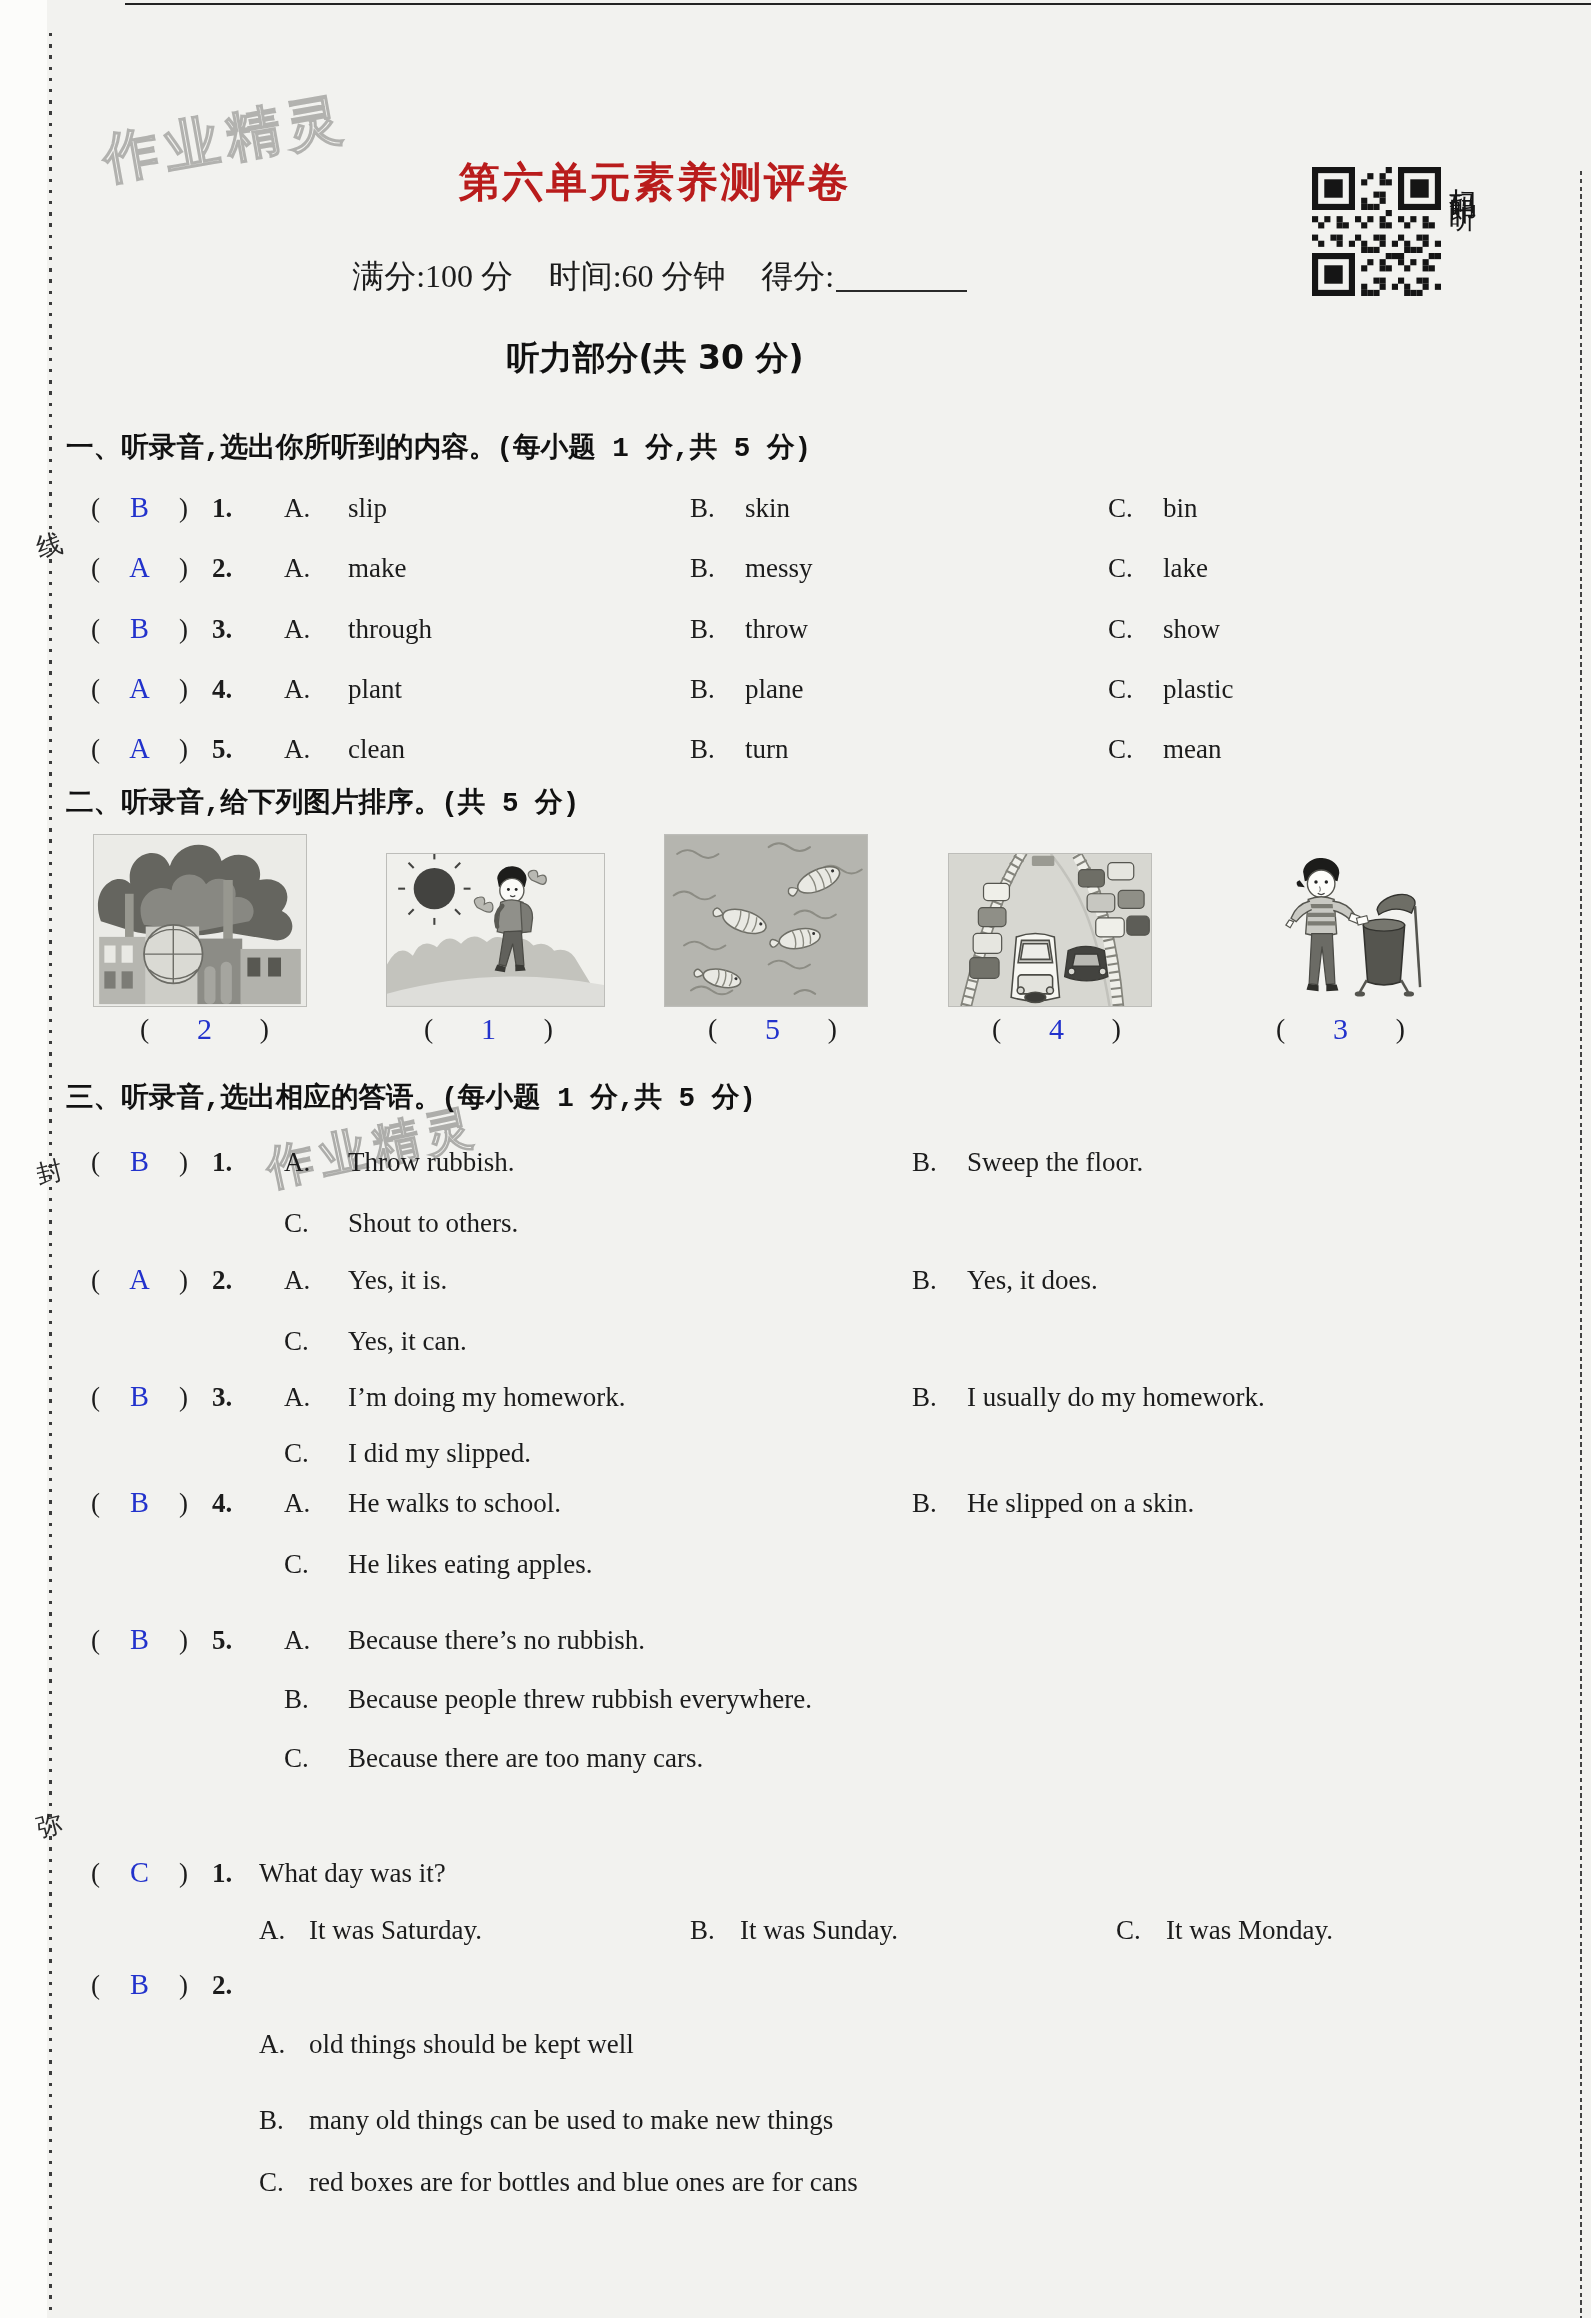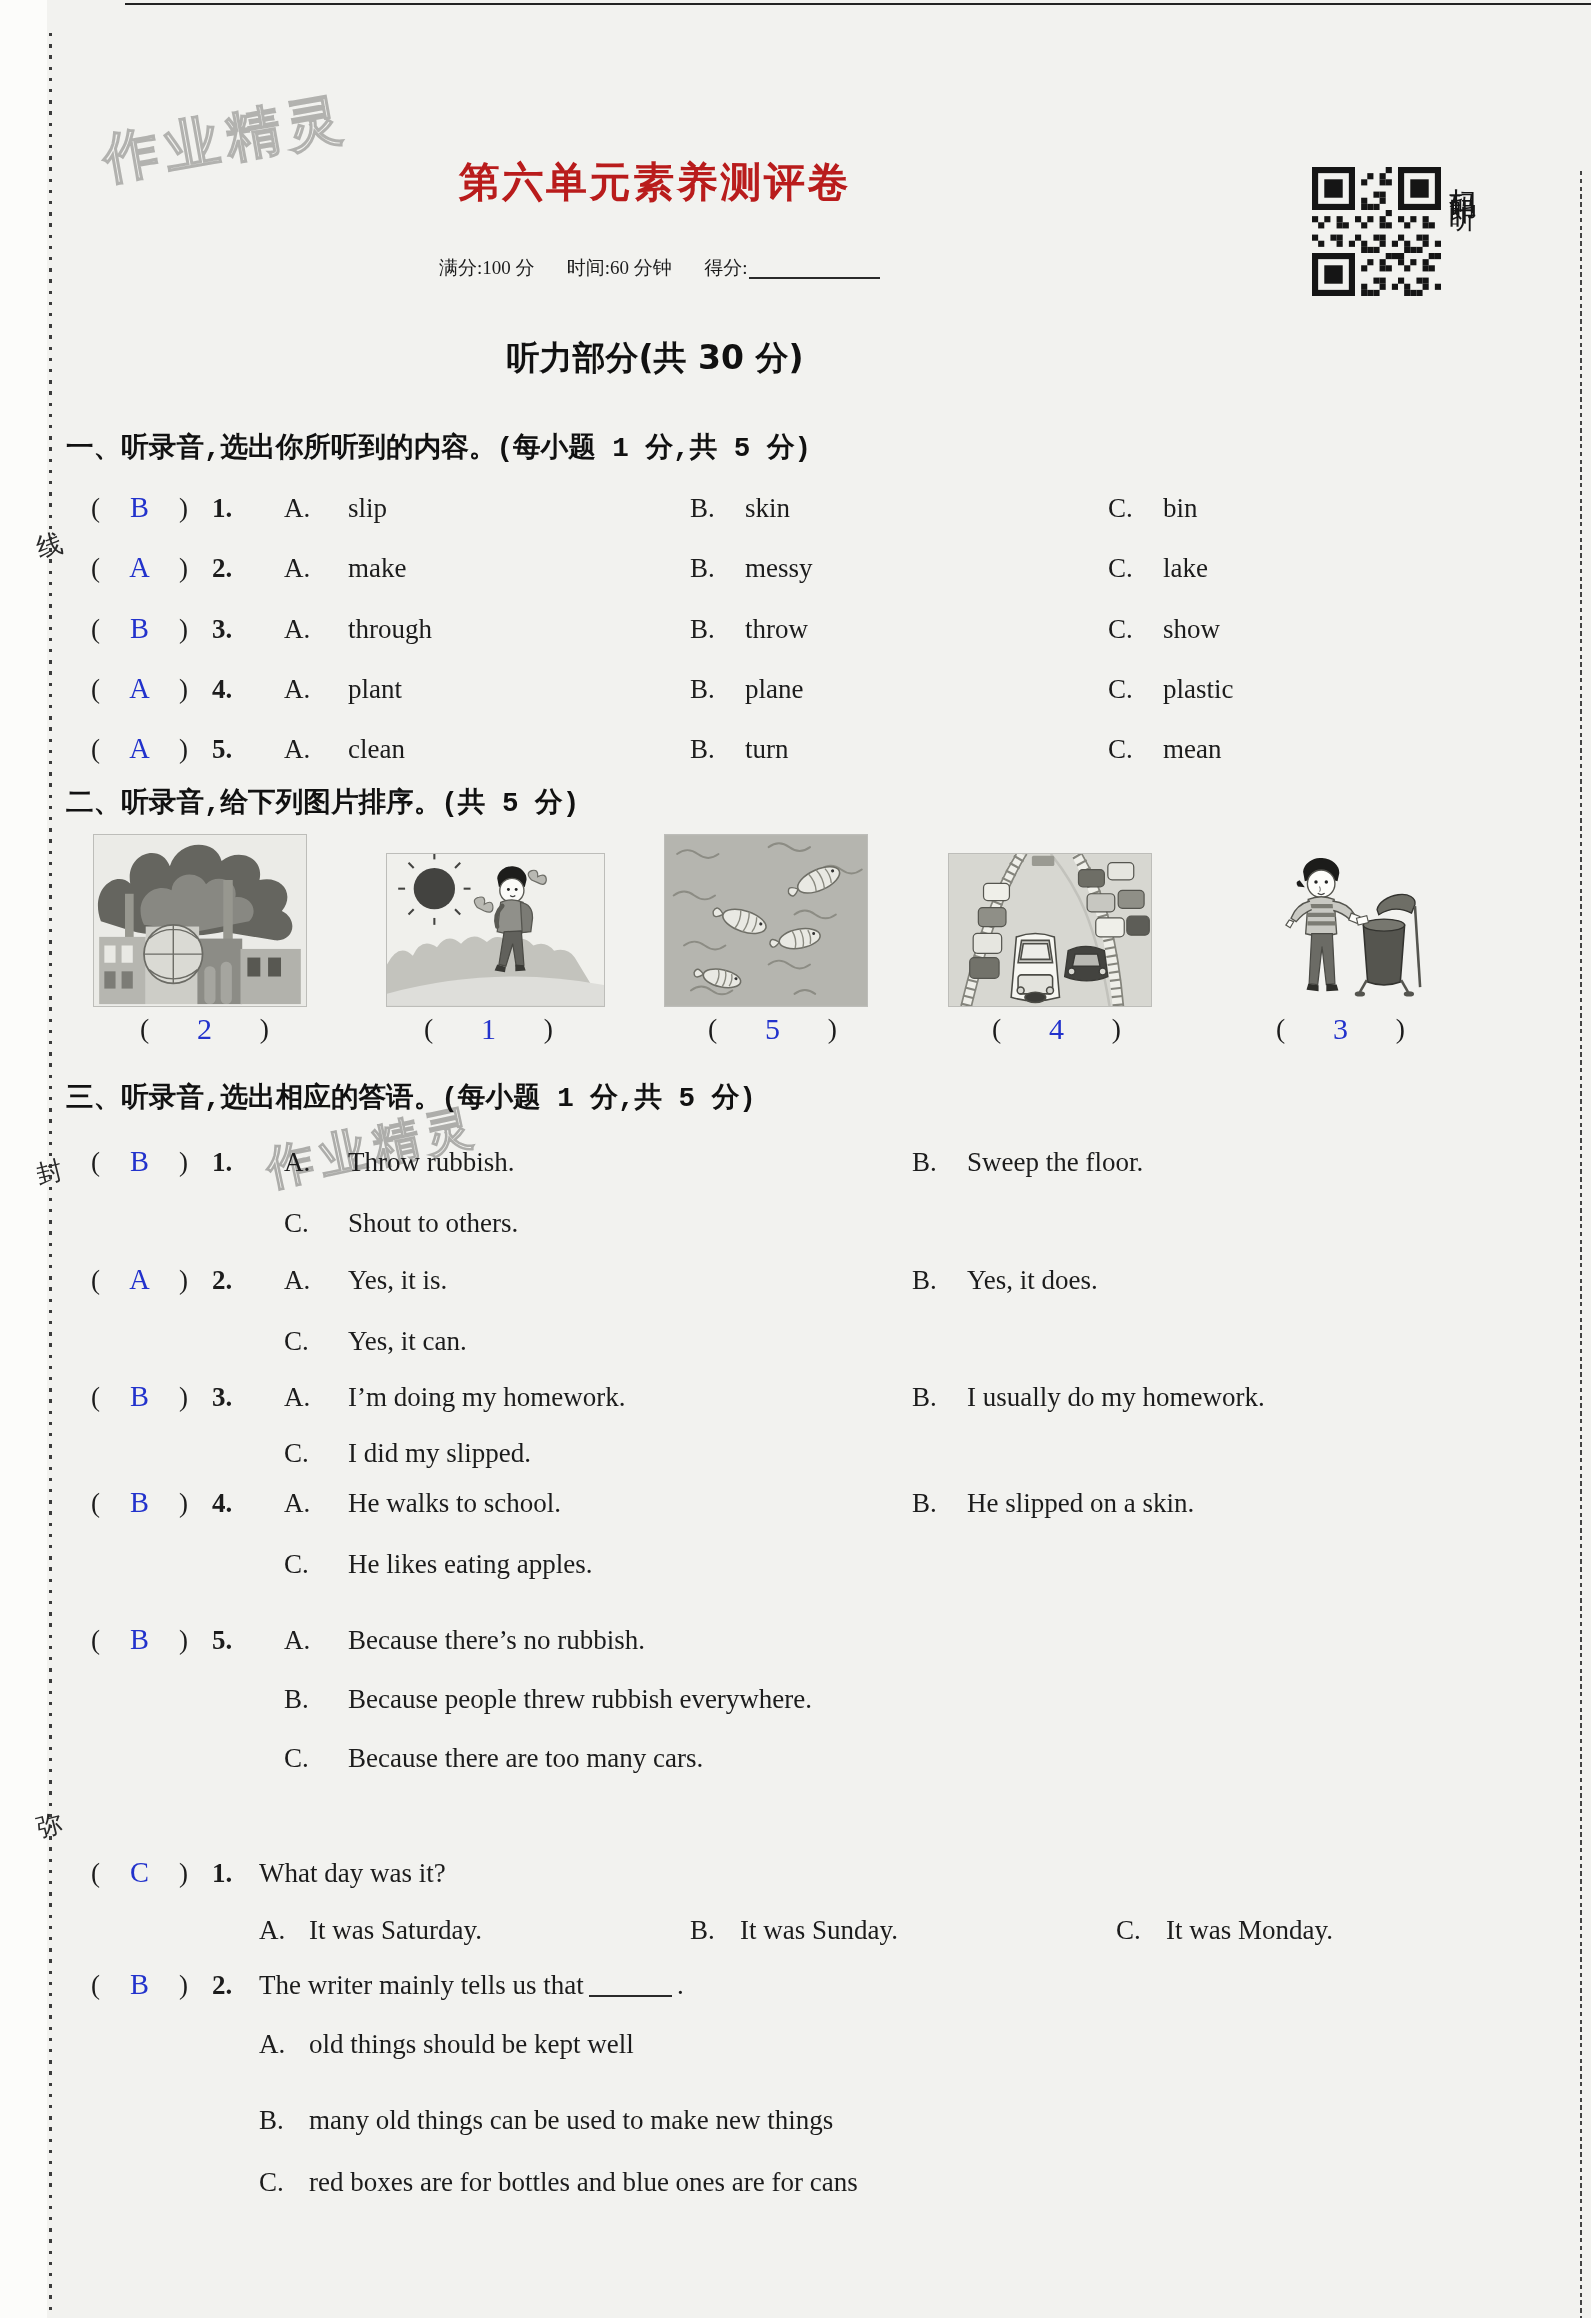--- a/index.html
+++ b/index.html
@@ -12,21 +12,21 @@
   .dotline-right{position:absolute;left:1580px;top:171px;bottom:0;width:1.7px;
         background:repeating-linear-gradient(to bottom,#444 0 4.3px,transparent 4.3px 7.8px);}
   .m-char{position:absolute;left:29px;width:41px;text-align:center;
         font-family:"DejaVu Sans",sans-serif;font-size:26px;color:#2a2a2a;transform:rotate(-14deg);}
   .wm{position:absolute;font-family:"DejaVu Sans",sans-serif;font-weight:700;color:transparent;
         -webkit-text-stroke:1.3px #a3a3a0;letter-spacing:6.9px;opacity:.8;white-space:nowrap;}
   .wm1{left:102px;top:102px;font-size:55px;transform:rotate(-10deg);}
   .wm2{left:265px;top:1116px;font-size:47px;transform:rotate(-12deg);-webkit-text-stroke:1.1px #9c9c99;}
   .title{position:absolute;top:155px;left:0;width:1310px;text-align:center;
         font-family:"DejaVu Sans",sans-serif;font-weight:900;font-size:41px;letter-spacing:2.6px;color:#b91c1c;}
-  .meta{position:absolute;top:255px;left:0;width:1319px;text-align:center;font-size:19px;white-space:nowrap;}
+  .meta{position:absolute;top:255px;left:0;width:1319px;text-align:center;font-size:32px;white-space:nowrap;}
   .meta span.part{margin:0 13.8px;}
   .score-line{display:inline-block;width:131px;height:22.4px;border-bottom:2.2px solid #2a2a2a;margin-left:1.7px;vertical-align:-5.2px;}
   .qr-block{position:absolute;left:1312px;top:167px;display:flex;align-items:flex-start;}
   .qr-box{width:129px;height:129px;}
   .qr-caption{writing-mode:vertical-rl;text-orientation:upright;font-family:"DejaVu Sans",sans-serif;
         font-size:27px;line-height:29px;letter-spacing:5.2px;margin-left:7.8px;color:#161616;font-weight:500;}
   .listening-title{position:absolute;top:336px;left:0;width:1310px;text-align:center;
         font-family:"DejaVu Sans",sans-serif;font-weight:800;font-size:33px;color:#111;}
   .sec-h{position:absolute;left:66px;font-family:Liberation Mono, monospace;font-weight:800;font-size:27.6px;color:#111;white-space:nowrap;}
   .row{position:absolute;left:0;width:1591px;height:40px;font-size:27px;line-height:40px;white-space:nowrap;}
@@ -571,21 +571,20 @@
       <span class="t4c">It was Monday.</span>
   </div>
 
   <div class="row" style="top:1965px">
     <span class="qbr">
         <span>(</span>
         <span class="ansv">B</span>
         <span>)</span>
       </span>
     <span class="qn">2.</span>
-    <span class="stem"><span>The writer mainly tells us that</span><span class="blank"></span><span>.</span></span>
   </div>
   <div class="row" style="top:2024px">
     <span class="l4a">A.</span>
       <span class="t4a">old things should be kept well</span>
   </div>
   <div class="row" style="top:2100px">
     <span class="l4a">B.</span>
       <span class="t4a">many old things can be used to make new things</span>
   </div>
   <div class="row" style="top:2162px">

